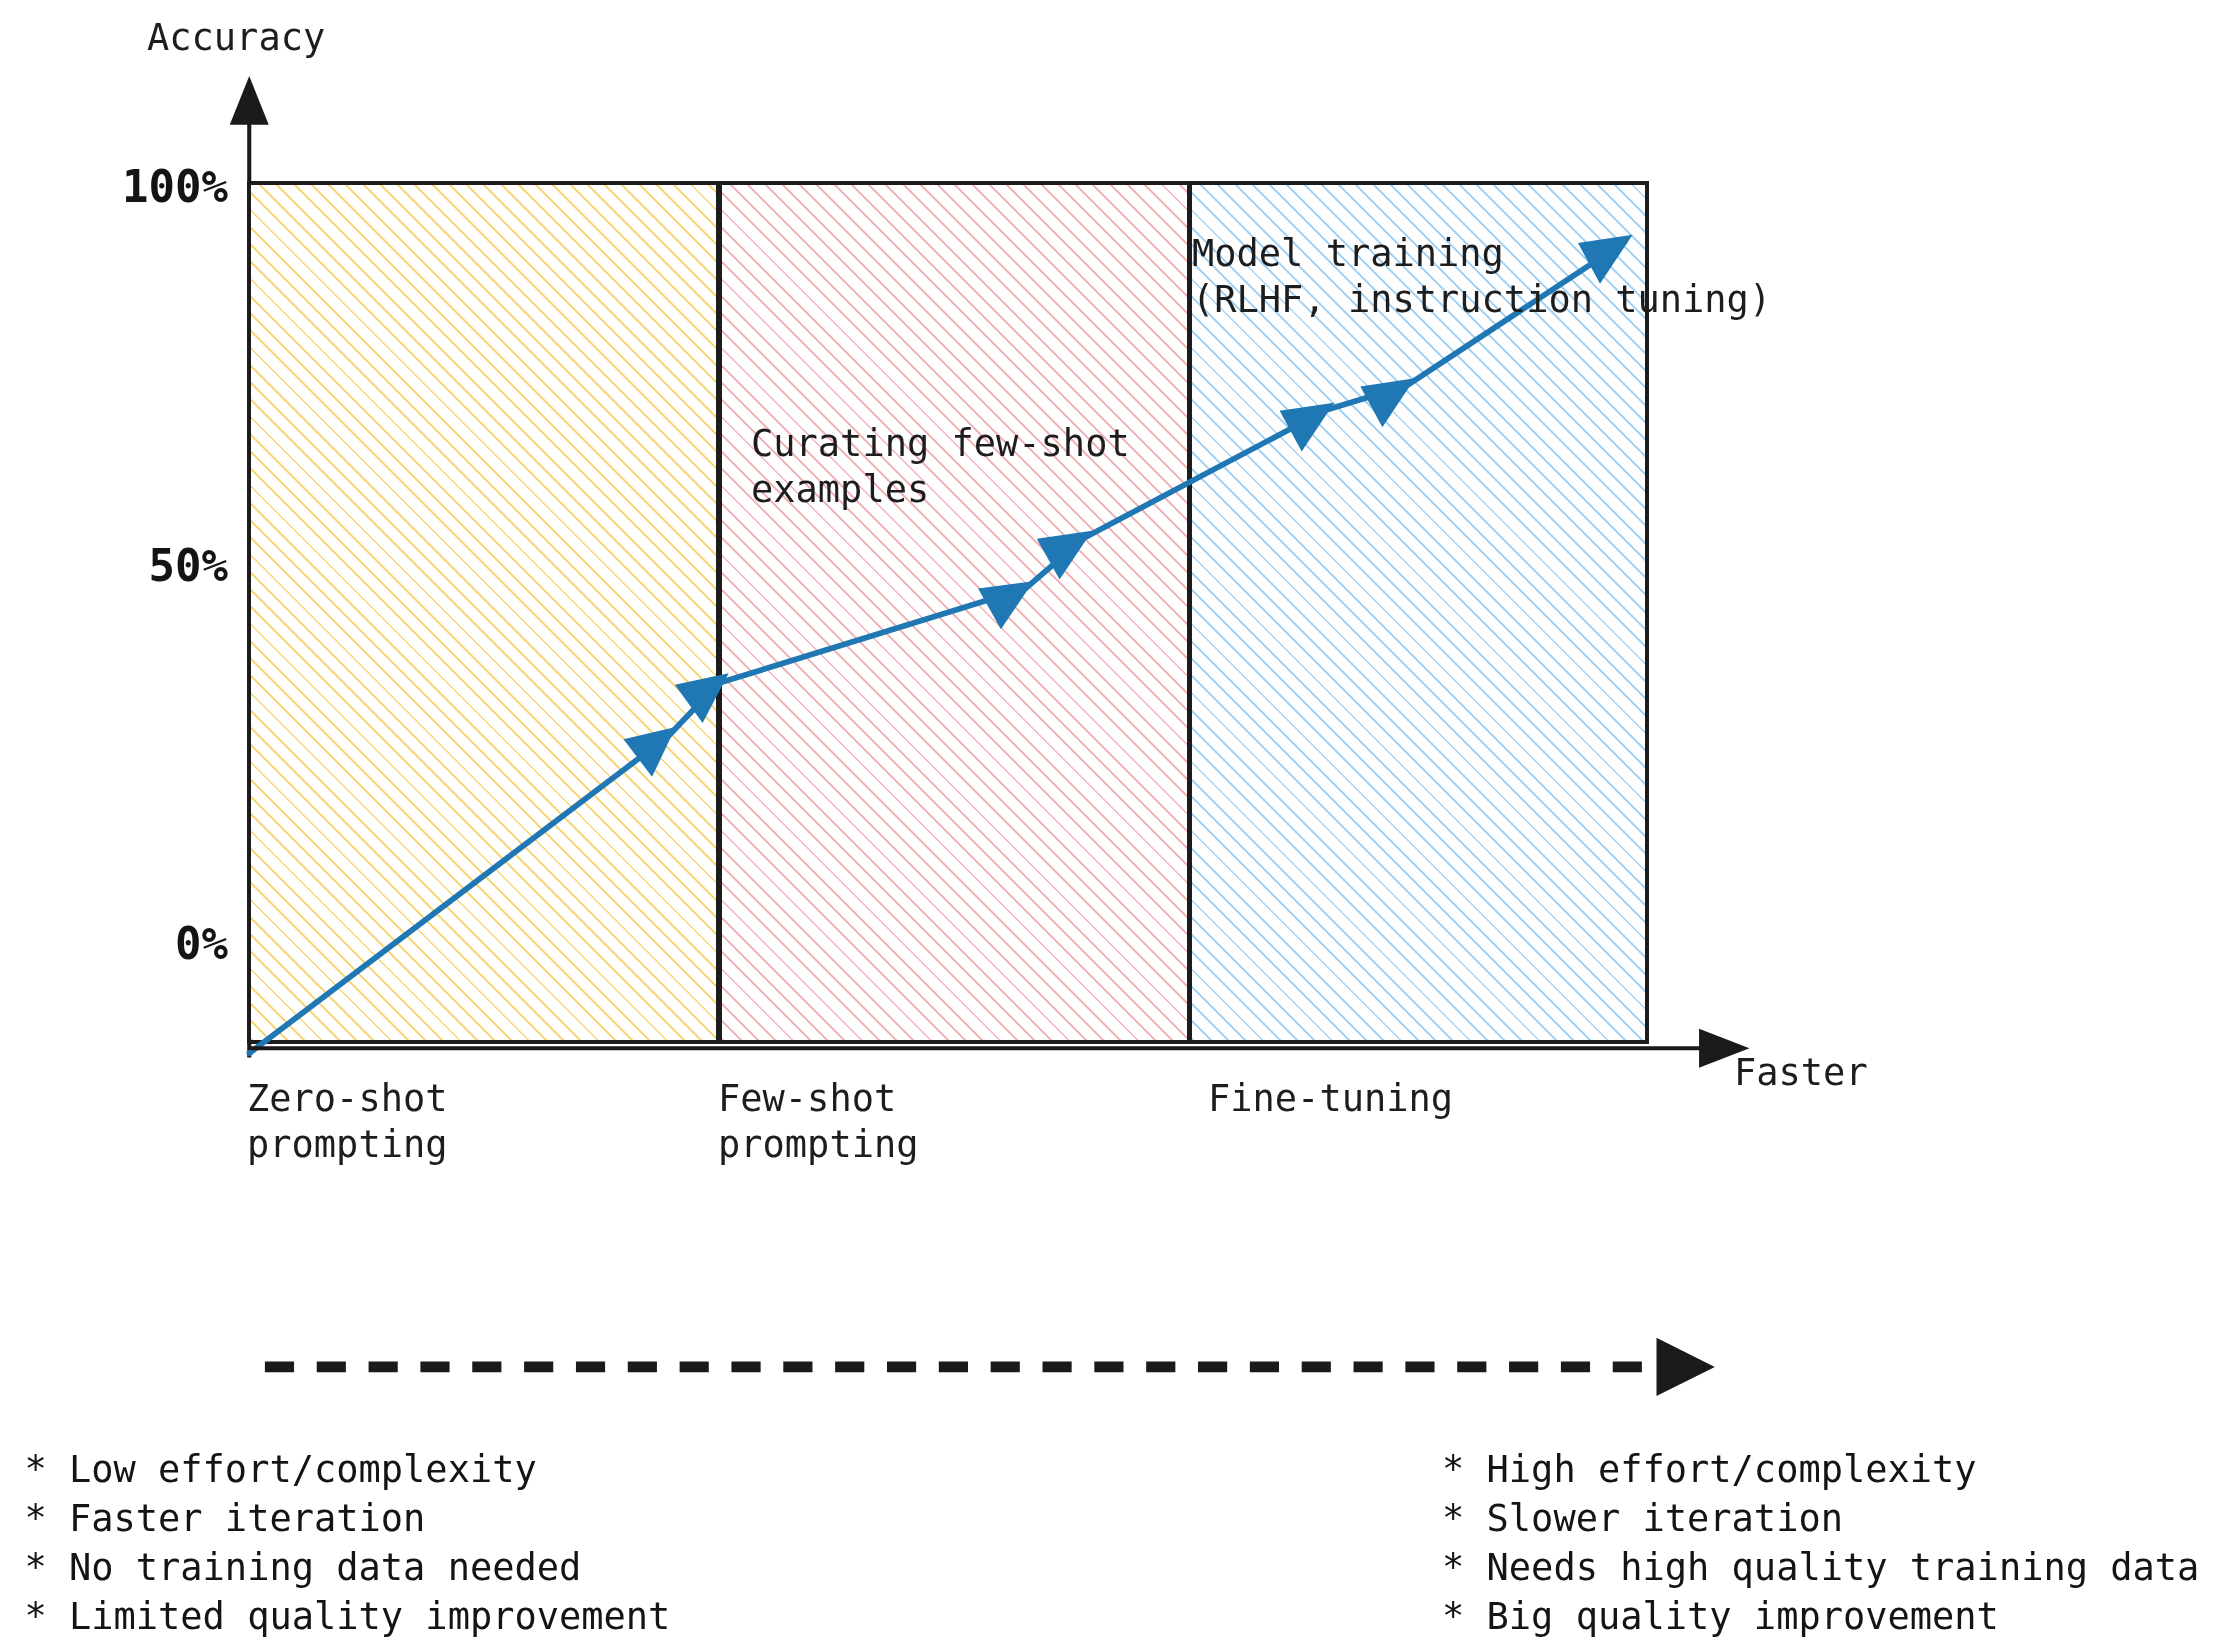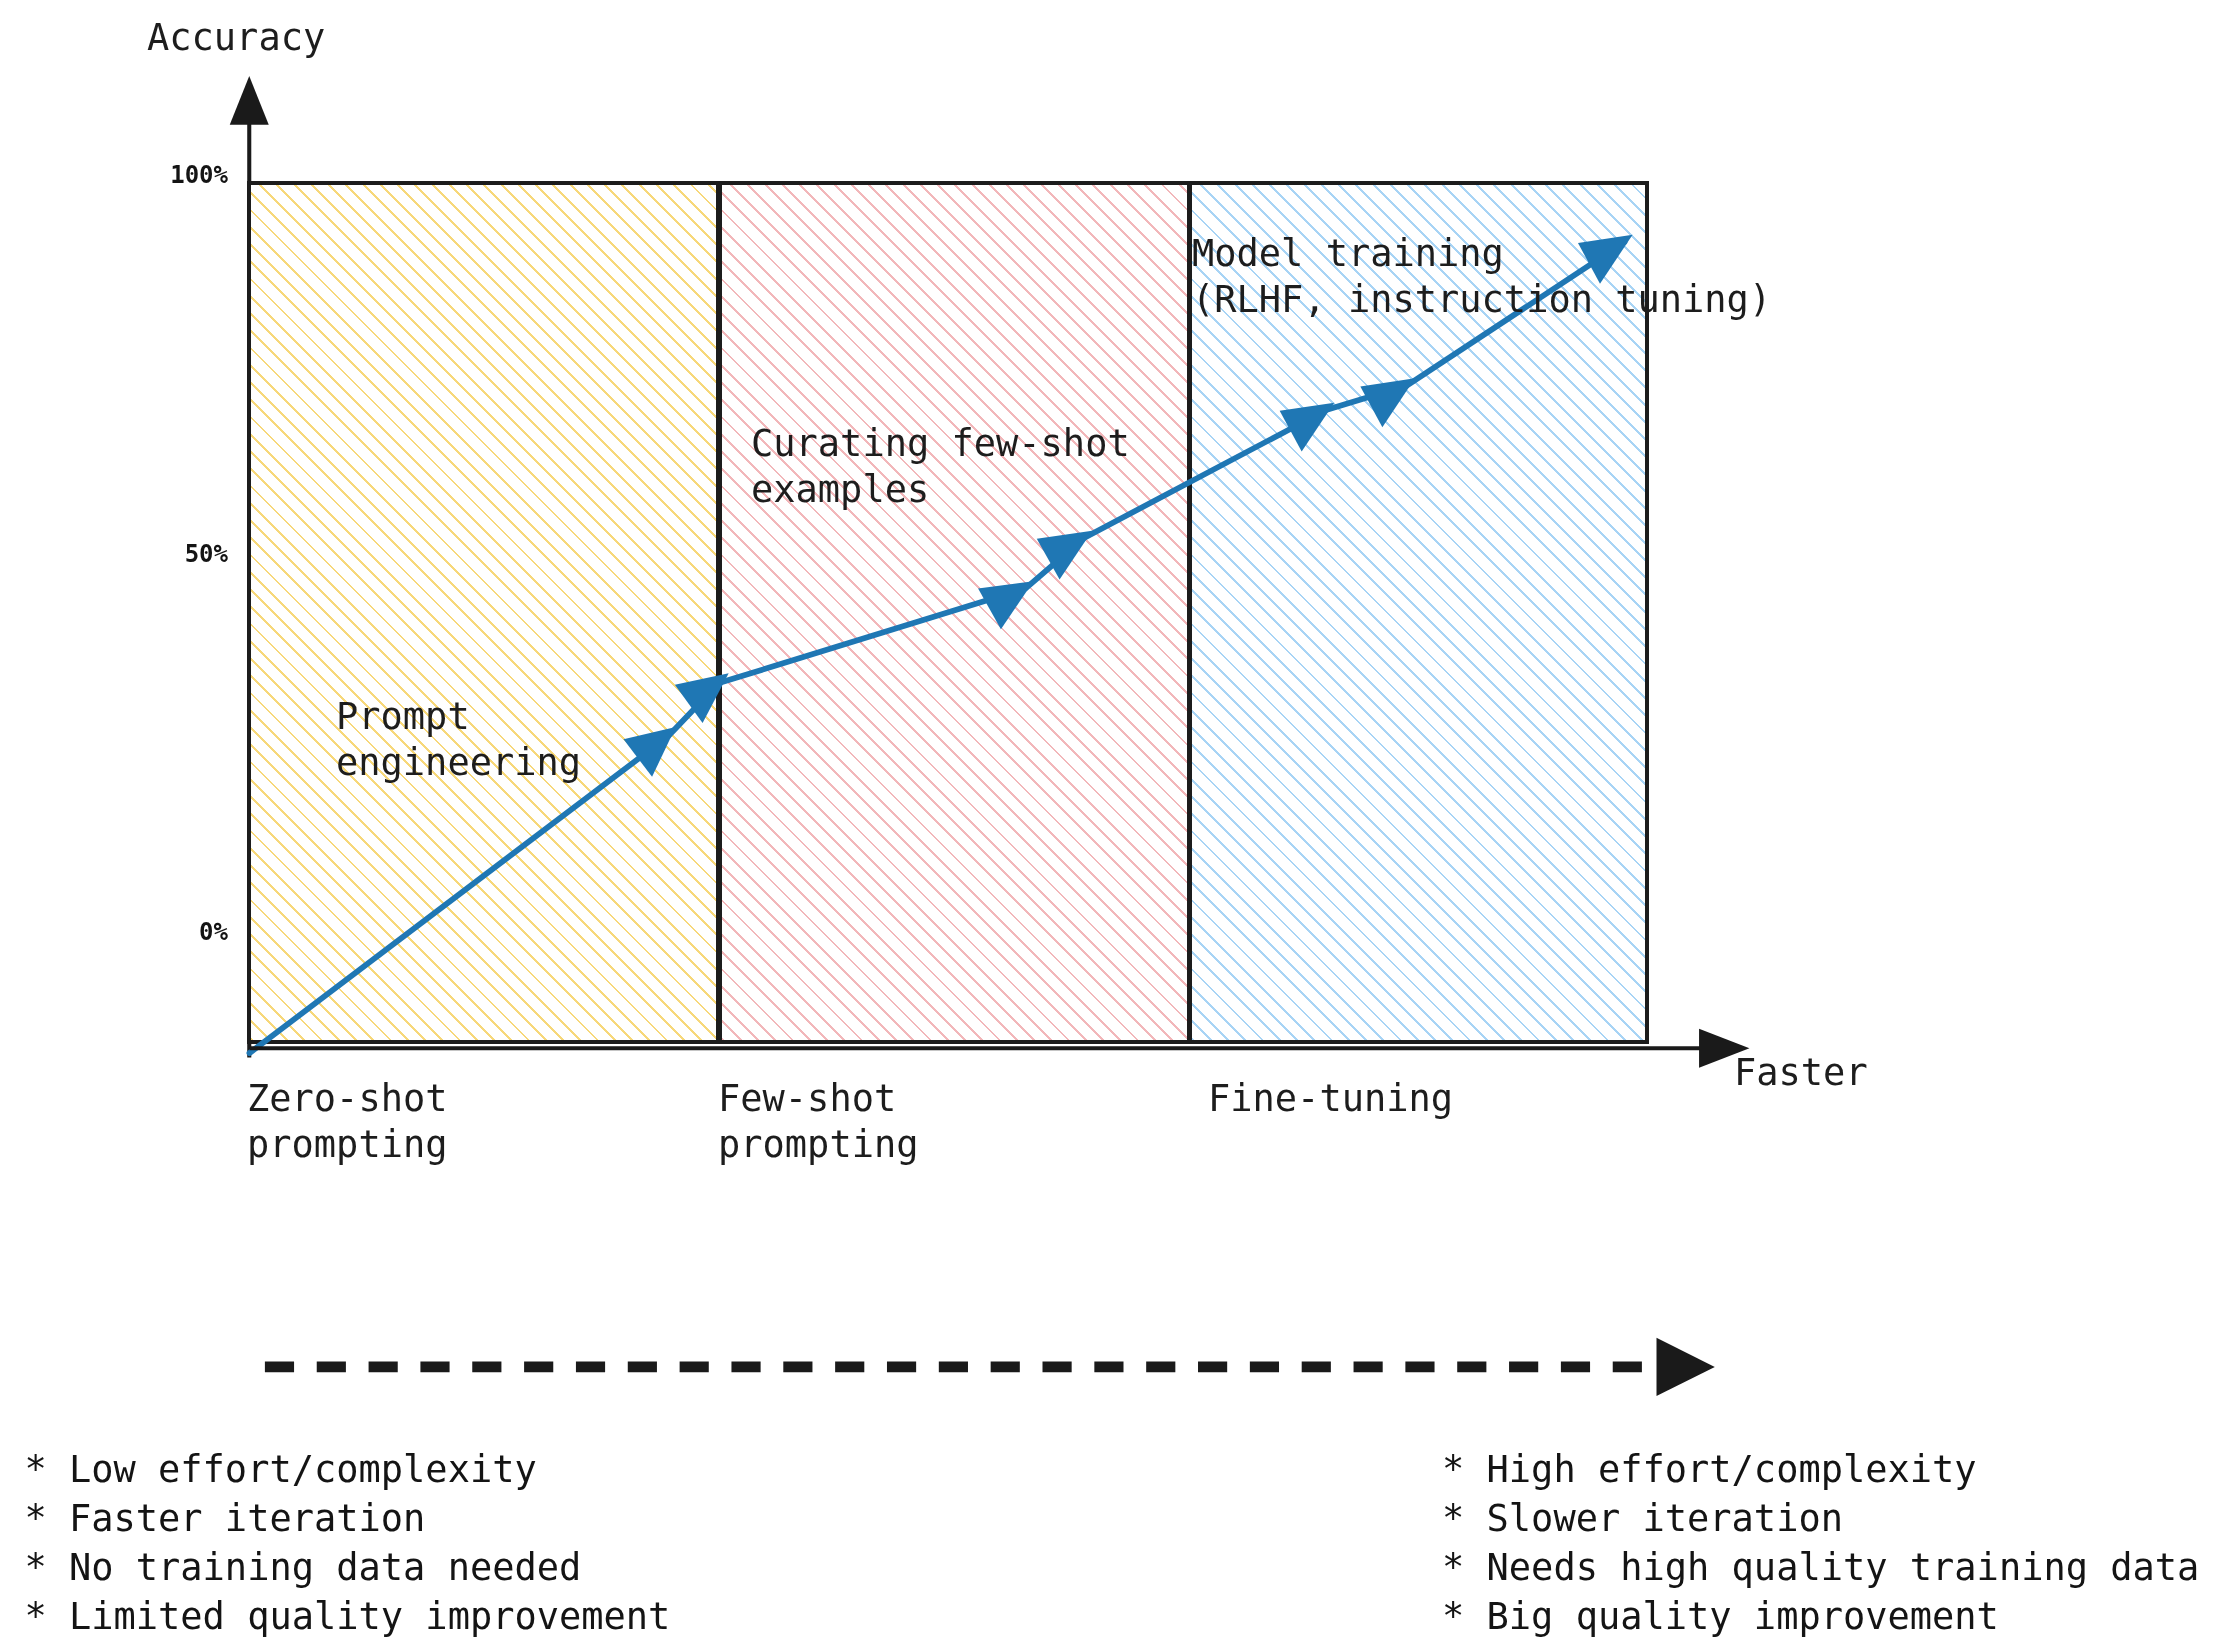--- a/index.html
+++ b/index.html
@@ -25,21 +25,21 @@
   .axis-label {
     font-size: 37px;
     letter-spacing: 0px;
     color: #1d1d1d;
     white-space: pre;
   }
   #y-axis-title { left: 147px; top: 16.3px; }
   #x-axis-title { left: 1734px; top: 1051px; }
 
   .tick-label {
-    font-size: 24px;
+    font-size: 44px;
     font-weight: 700;
     color: #141414;
     white-space: pre;
     text-align: right;
   }
   #tick-100 { left: 73px; top: 161px; width: 155px; }
   #tick-50  { left: 73px; top: 540px; width: 155px; }
   #tick-0   { left: 73px; top: 918px; width: 155px; }
 
   
@@ -139,22 +139,20 @@
       <polygon points="829,892 765,907 800,953"></polygon>
       <polygon points="894,826 828,840 862,887"></polygon>
       <polygon points="1268,713 1200,722 1228,772"></polygon>
       <polygon points="1340,651 1272,661 1300,711"></polygon>
       <polygon points="1637,494 1570,504 1597,554"></polygon>
       <polygon points="1736,464 1669,474 1696,524"></polygon>
       <polygon points="2003,288 1936,298 1963,348"></polygon>
     </g>
   </svg>
 
-  <div class="abs zone-note" id="note-prompt-engineering">Prompt
-engineering</div>
   <div class="abs zone-note" id="note-curating-examples">Curating few-shot
 examples</div>
   <div class="abs zone-note" id="note-model-training">Model training
 (RLHF, instruction tuning)</div>
 
   <svg class="abs" id="x-axis-line" style="left:236px; top:1019px;" width="1540" height="65" viewBox="0 0 1890 80">
     <line x1="14" y1="36" x2="1800" y2="36" stroke="#1a1a1a" stroke-width="5"></line>
     <polygon points="1860,36 1798,12 1798,60" fill="#1a1a1a"></polygon>
   </svg>
 

